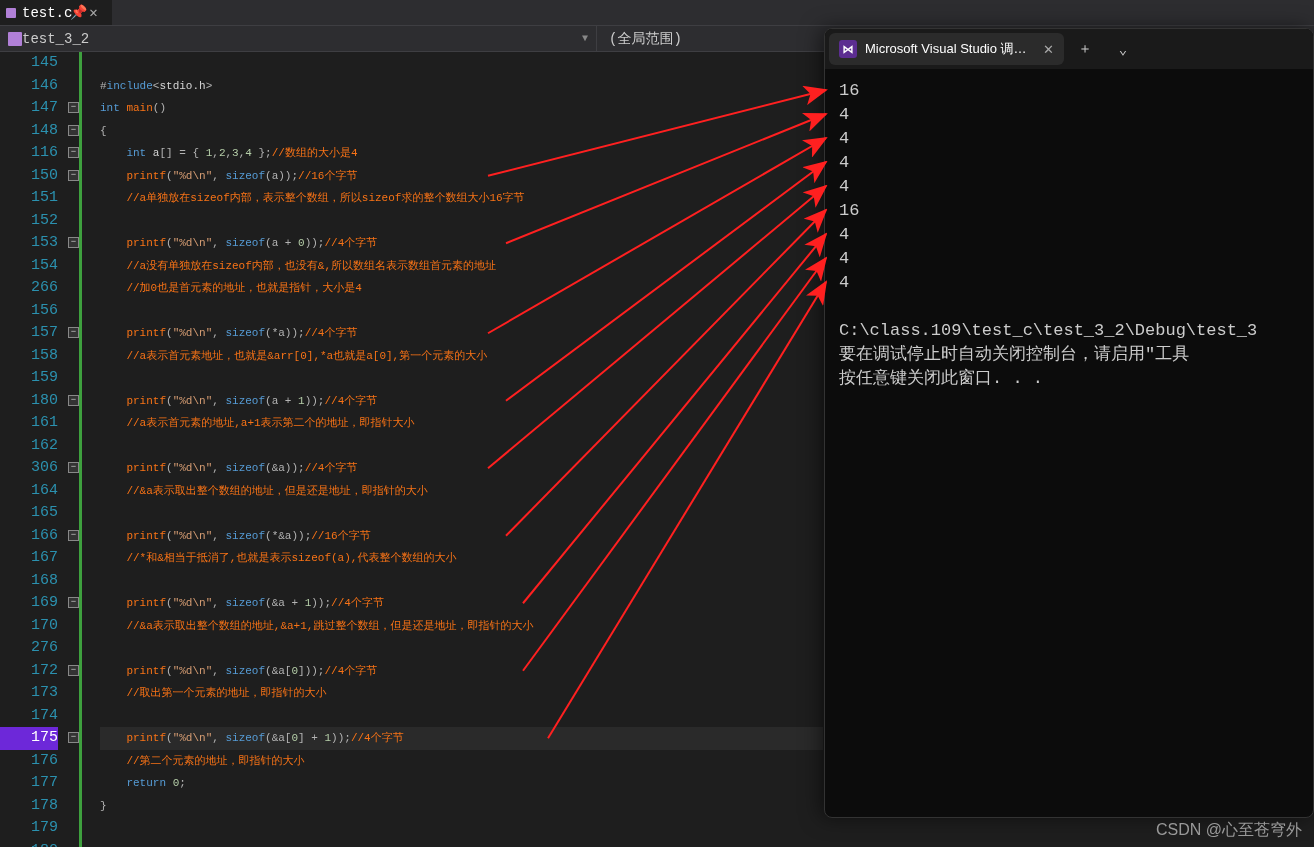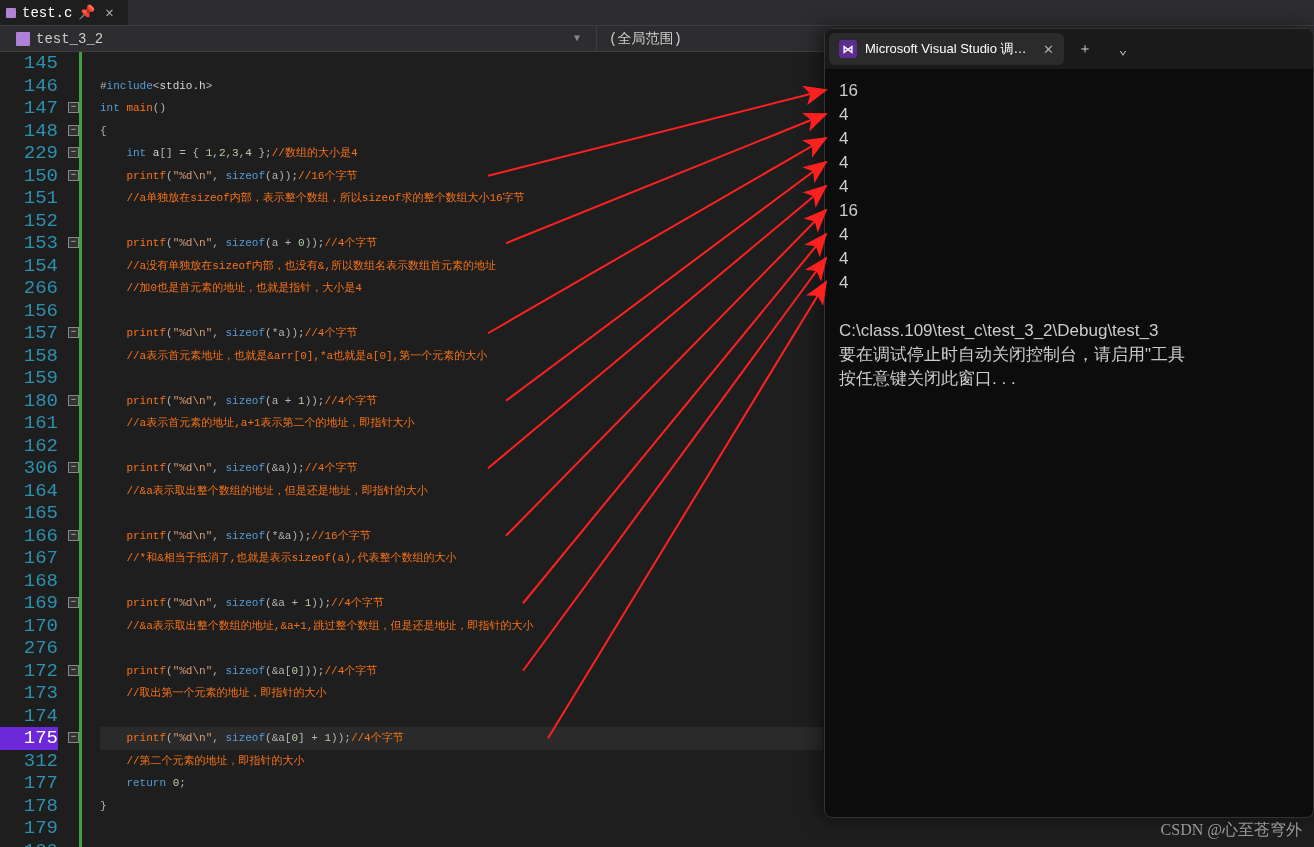--- a/index.html
+++ b/index.html
@@ -1,29 +1,29 @@
 <!DOCTYPE html>
 <html><head>
 <meta charset="utf-8">
 <style>
   *{margin:0;padding:0;box-sizing:border-box}
   body{background:#1e1e1e;font-family:Consolas,'Courier New',monospace;font-size:14px;color:#d4d4d4;overflow:hidden;width:1314px;height:847px;position:relative}
   .top-tabs{height:26px;background:#2d2d30;display:flex;align-items:center;border-bottom:1px solid #3e3e42}
-  .file-tab{height:100%;padding:0 12px 0 22px;background:#1e1e1e;display:flex;align-items:center;position:relative;gap:8px;color:#fff}
+  .file-tab{height:100%;padding:0 12px 0 22px;background:#1e1e1e;display:flex;align-items:center;position:relative;gap:0;color:#fff}
   .file-tab .dot{position:absolute;left:6px;top:50%;transform:translateY(-50%);width:10px;height:10px;background:#b180d7;border-radius:1px}
   .pin-icon,.close-icon{width:14px;height:14px;display:inline-flex;align-items:center;justify-content:center;color:#aaa;cursor:pointer}
   .scope-bar{height:26px;background:#2d2d30;display:flex;align-items:center;border-bottom:1px solid #3e3e42}
-  .scope-left{display:flex;align-items:center;width:597px;height:100%;border-right:1px solid #3e3e42;padding:0 16px;gap:6px}
+  .scope-left{display:flex;align-items:center;width:597px;height:100%;border-right:1px solid #3e3e42;padding:0 8px;}
   .scope-left .icn{width:14px;height:14px;background:#b180d7;border-radius:1px;flex-shrink:0}
   .scope-left .txt{flex:1;color:#ccc}
   .scope-left .chev{color:#888;font-size:10px}
   .scope-right{padding:0 12px;color:#ccc}
   .editor-wrap{display:flex;height:calc(100% - 52px)}
   .editor{flex:0 0 823px;display:flex;background:#1e1e1e;position:relative}
-  .gutter{width:68px;background:#1e1e1e;text-align:right;padding-right:10px;color:#2b91af;font-size:19px;line-height:22.5px;padding-top:0}
+  .gutter{width:68px;background:#1e1e1e;text-align:right;padding-right:10px;color:#2b91af;font-size:15px;line-height:22.5px;padding-top:0}
   .gutter .ln{height:22.5px}
   .gutter .ln.hl{background:#6d28d9;color:#fff}
   .fold-strip{width:14px;background:#1e1e1e;position:relative;border-right:3px solid #3ea03e}
   .fold{position:absolute;left:0;width:11px;height:11px;border:1px solid #888;background:#333;font-size:9px;line-height:9px;text-align:center;color:#ccc;cursor:pointer}
   .code{flex:1;padding-left:18px;font-size:11px;line-height:22.5px;white-space:pre;position:relative}
   .code .row{height:22.5px}
   .code .row.hl{background:#2a2a2a}
   .kw{color:#569cd6}
   .str{color:#d69d73}
   .fn{color:#f97316}
@@ -31,24 +31,24 @@
   .num{color:#b5cea8}
   .pl{color:#d4d4d4}
   .op{color:#b4b4b4}
   .console{position:absolute;left:824px;top:28px;width:490px;height:790px;background:#0c0c0c;border:1px solid #333;border-radius:8px;box-shadow:-4px 0 20px rgba(0,0,0,.5);overflow:hidden}
   .con-tabs{height:40px;background:#1a1a1a;display:flex;align-items:center;padding:4px;gap:4px}
   .con-tab{height:32px;background:#2b2b2b;border-radius:6px;display:flex;align-items:center;padding:0 10px;gap:8px;color:#fff;font-family:'Segoe UI',sans-serif;font-size:13px;min-width:0}
   .con-tab .vs-icon{width:18px;height:18px;display:flex;align-items:center;justify-content:center;background:#5c2d91;border-radius:3px;color:#fff;font-size:11px;font-weight:bold;flex-shrink:0}
   .con-tab .ttl{white-space:nowrap;overflow:hidden;text-overflow:ellipsis;max-width:170px}
   .con-tab .x{color:#aaa;cursor:pointer;flex-shrink:0}
   .con-btn{width:34px;height:32px;display:flex;align-items:center;justify-content:center;color:#ccc;border-radius:6px;cursor:pointer}
-  .con-body{padding:10px 14px;font-family:Liberation Sans, sans-serif;font-size:17px;line-height:24px;color:#ccc;white-space:pre-wrap;word-break:break-all}
+  .con-body{padding:10px 14px;font-family:Liberation Mono, monospace;font-size:17px;line-height:24px;color:#ccc;white-space:pre-wrap;word-break:break-all}
   .con-body .outln{height:24px}
   .arrows{position:absolute;left:0;top:52px;pointer-events:none}
-  .watermark{position:absolute;right:12px;bottom:6px;color:#b8b8b8;font-family:Liberation Serif, serif;font-size:16px;opacity:.8}
+  .watermark{position:absolute;right:12px;bottom:6px;color:#b8b8b8;font-family:Liberation Sans, sans-serif;font-size:16px;opacity:.8}
 </style>
 </head>
 <body>
 
 <div class="top-tabs">
   <div class="file-tab">
     <span class="dot"></span>
     <span>test.c</span>
     <span class="pin-icon">📌</span>
     <span class="close-icon">✕</span>
@@ -66,21 +66,21 @@
   </div>
 </div>
 
 <div class="editor-wrap">
   <div class="editor">
     <div class="gutter" id="gutter">
         <div class="ln">145</div>
         <div class="ln">146</div>
         <div class="ln">147</div>
         <div class="ln">148</div>
-        <div class="ln">229</div>
+        <div class="ln">116</div>
         <div class="ln">150</div>
         <div class="ln">151</div>
         <div class="ln">152</div>
         <div class="ln">153</div>
         <div class="ln">154</div>
         <div class="ln">266</div>
         <div class="ln">156</div>
         <div class="ln">157</div>
         <div class="ln">158</div>
         <div class="ln">159</div>
@@ -93,21 +93,21 @@
         <div class="ln">166</div>
         <div class="ln">167</div>
         <div class="ln">168</div>
         <div class="ln">169</div>
         <div class="ln">170</div>
         <div class="ln">276</div>
         <div class="ln">172</div>
         <div class="ln">173</div>
         <div class="ln">174</div>
         <div class="ln hl">175</div>
-        <div class="ln">312</div>
+        <div class="ln">176</div>
         <div class="ln">177</div>
         <div class="ln">178</div>
         <div class="ln">179</div>
         <div class="ln">180</div>
       </div>
     <div class="fold-strip" id="folds">
         <div class="fold" style="top: 50px;">−</div>
         <div class="fold" style="top: 72.5px;">−</div>
         <div class="fold" style="top: 95px;">−</div>
         <div class="fold" style="top: 117.5px;">−</div>

